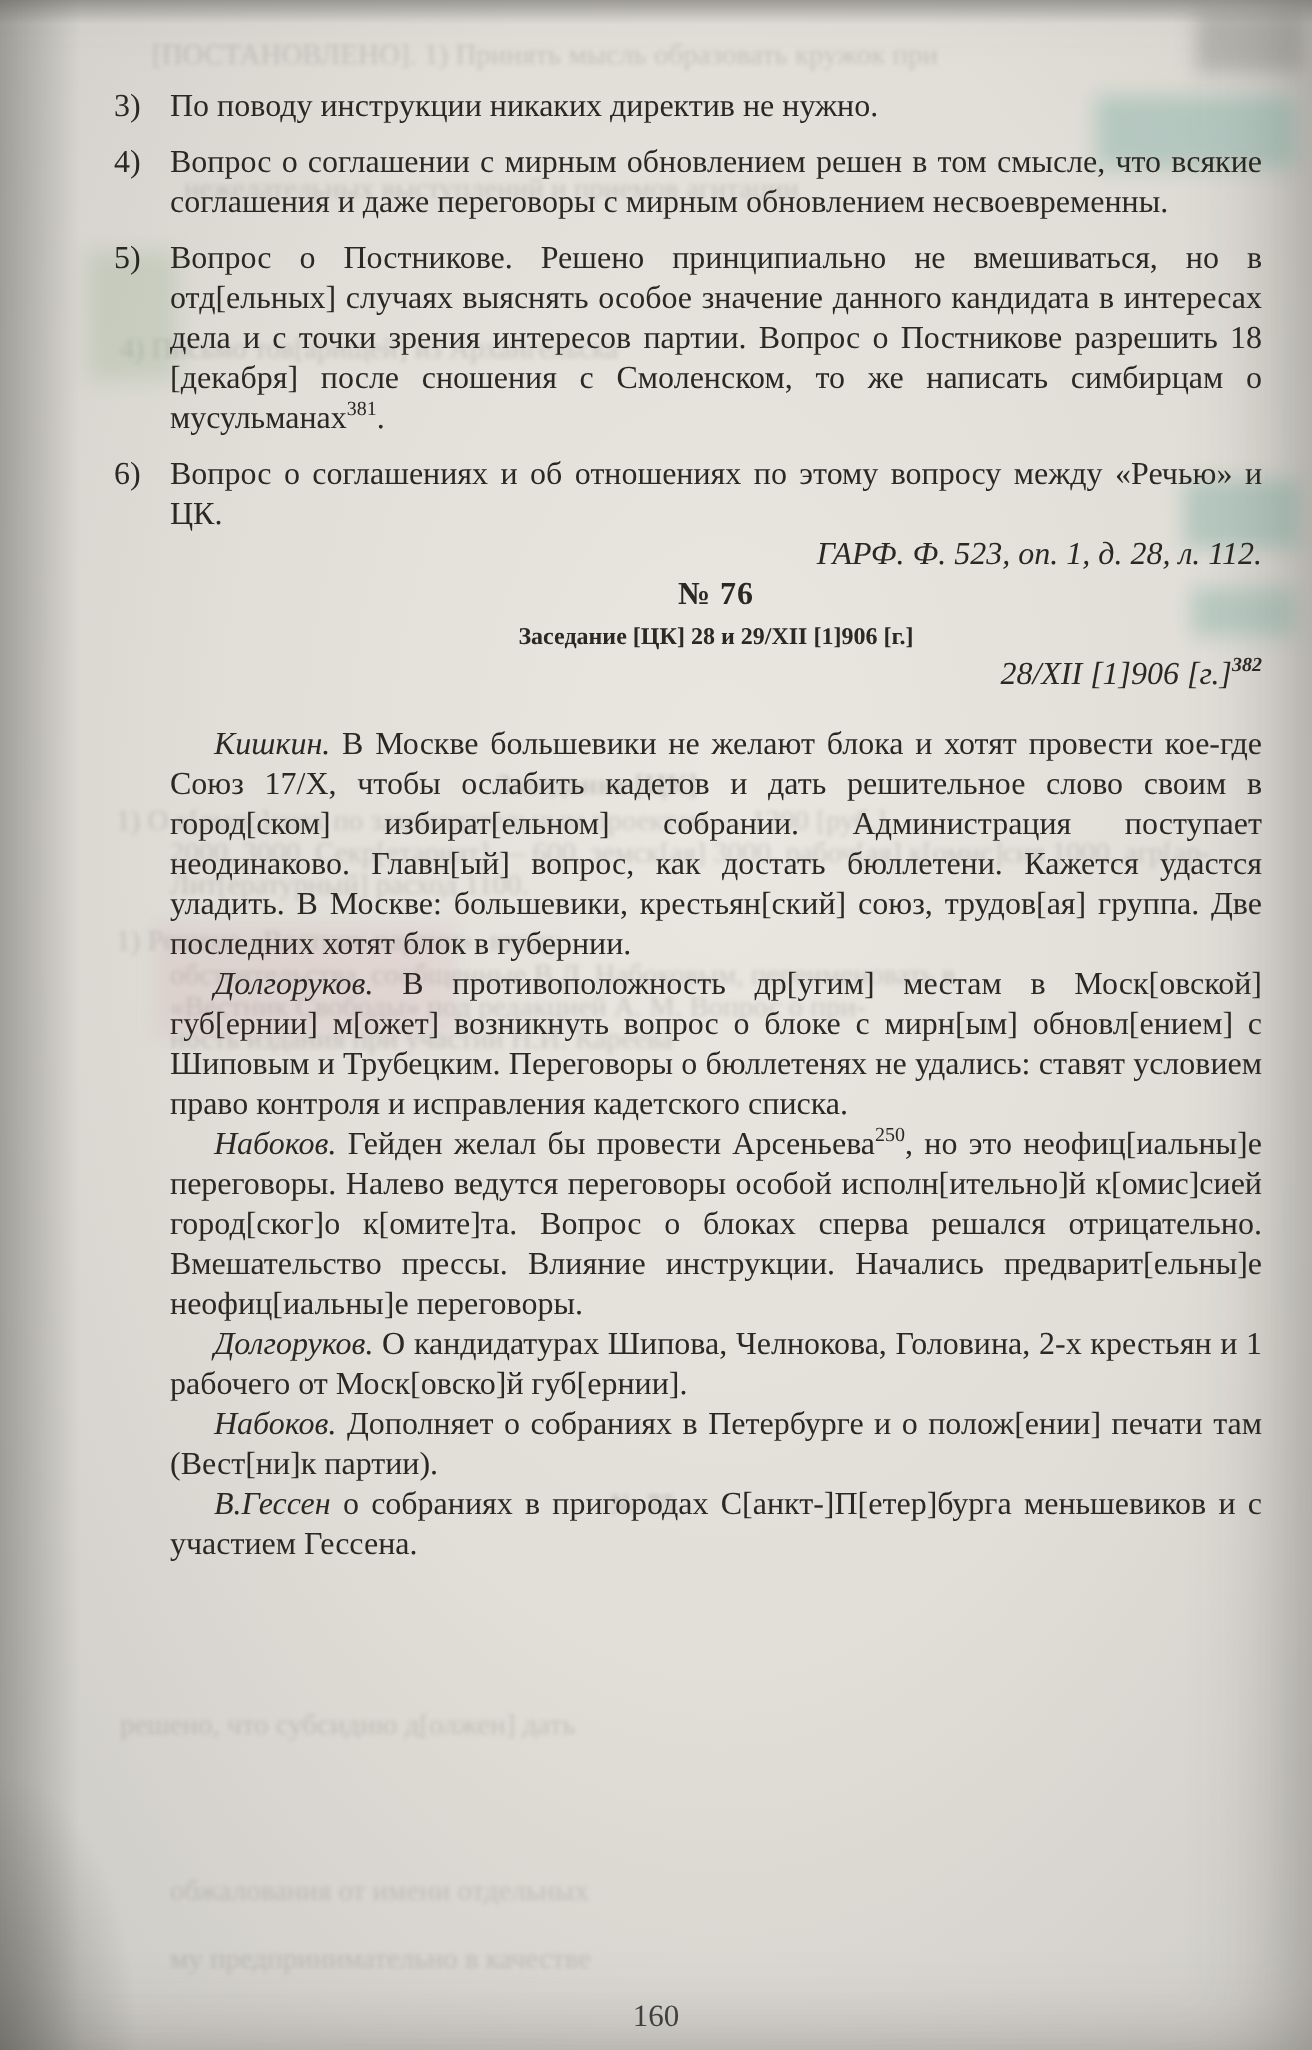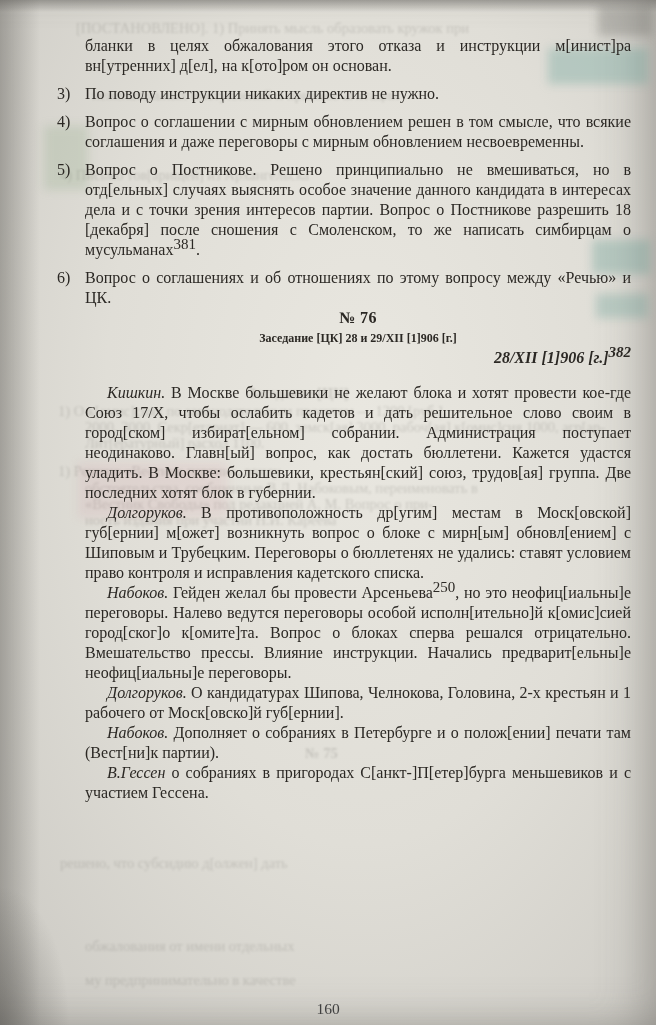--- a/index.html
+++ b/index.html
@@ -47,23 +47,23 @@
   .cont{text-align:justify}
   .item{position:relative;margin-top:8px;text-align:justify}
   .item .num{position:absolute;left:-28px;top:0}
   .archive{margin-top:11px;text-align:right;font-style:italic}
   .docnum{margin-top:42px;text-align:center;font-weight:bold;letter-spacing:.5px}
   .heading{margin-top:18px;text-align:center;font-weight:bold;font-size:12px}
   .dateline{margin-top:16px;text-align:right;font-weight:bold;font-style:italic}
   .dateline sup{font-weight:bold;font-style:italic}
   .para{margin-top:6px;text-indent:22px;text-align:justify}
   .para.first{margin-top:15px}
-  sup{font-size:15px;line-height:0}
+  sup{font-size:10px;line-height:0}
   .it{font-style:italic}
-  .bi{font-weight:bold;font-style:italic}
+  .bi{font-weight:normal;font-style:italic}
   .pagenum{position:absolute;left:0;right:0;bottom:7px;text-align:center;font-size:15.5px;z-index:3;color:#404040}
 </style>
 </head>
 <body>
 
 <div class="scan">
   <div class="gutter"></div>
   <div class="topshade"></div>
   <div class="corner-bl"></div>
 
@@ -88,39 +88,39 @@
   <div>
     <div class="blob blob1"></div>
     <div class="blob blob2"></div>
     <div class="blob blob3"></div>
     <div class="blob blob4"></div>
     <div class="blob blob5"></div>
     <div class="blob blob6"></div>
   </div>
 
   <div class="content">
-    <p class="cont"><span>бланки в целях обжалования этого отказа и инструкции м[инист]ра вн[утренних] д[ел], на к[ото]ром он основан.</span></p>
 
     <div class="item">
       <span class="num">3)</span>
       <span class="itext"><span>По поводу инструкции никаких директив не нужно.</span></span>
     </div>
     <div class="item">
       <span class="num">4)</span>
       <span class="itext"><span>Вопрос о соглашении с мирным обновлением решен в том смысле, что всякие соглашения и даже переговоры с мирным обновлением несвоевременны.</span></span>
     </div>
     <div class="item">
       <span class="num">5)</span>
       <span class="itext"><span>Вопрос о Постникове. Решено принципиально не вмешиваться, но в отд[ельных] случаях выяснять особое значение данного кандидата в интересах дела и с точки зрения интересов партии. Вопрос о Постникове разрешить 18 [декабря] после сношения с Смоленском, то же написать симбирцам о мусульманах</span><sup>381</sup><span>.</span></span>
     </div>
     <div class="item">
       <span class="num">6)</span>
       <span class="itext"><span>Вопрос о соглашениях и об отношениях по этому вопросу между «Речью» и ЦК.</span></span>
     </div>
 
+    <p class="archive">ГАРФ. Ф. 523, оп. 1, д. 28, л. 112.</p>
 
     <p class="docnum">№ 76</p>
     <p class="heading">Заседание [ЦК] 28 и 29/XII [1]906 [г.]</p>
     <p class="dateline"><span class="bi">28/XII [1]906 [г.]</span><sup>382</sup></p>
 
     <p class="para first"><span class="it">Кишкин.</span><span> В Москве большевики не желают блока и хотят провести кое-где Союз 17/X, чтобы ослабить кадетов и дать решительное слово своим в город[ском] избират[ельном] собрании. Администрация поступает неодинаково. Главн[ый] вопрос, как достать бюллетени. Кажется удастся уладить. В Москве: большевики, крестьян[ский] союз, трудов[ая] группа. Две последних хотят блок в губернии.</span></p>
     <p class="para"><span class="it">Долгоруков.</span><span> В противоположность др[угим] местам в Моск[овской] губ[ернии] м[ожет] возникнуть вопрос о блоке с мирн[ым] обновл[ением] с Шиповым и Трубецким. Переговоры о бюллетенях не удались: ставят условием право контроля и исправления кадетского списка.</span></p>
     <p class="para"><span class="it">Набоков.</span><span> Гейден желал бы провести Арсеньева</span><sup>250</sup><span>, но это неофиц[иальны]е переговоры. Налево ведутся переговоры особой исполн[ительно]й к[омис]сией город[ског]о к[омите]та. Вопрос о блоках сперва решался отрицательно. Вмешательство прессы. Влияние инструкции. Начались предварит[ельны]е неофиц[иальны]е переговоры.</span></p>
     <p class="para"><span class="it">Долгоруков.</span><span> О кандидатурах Шипова, Челнокова, Головина, 2-х крестьян и 1 рабочего от Моск[овско]й губ[ернии].</span></p>
     <p class="para"><span class="it">Набоков.</span><span> Дополняет о собраниях в Петербурге и о полож[ении] печати там (Вест[ни]к партии).</span></p>

